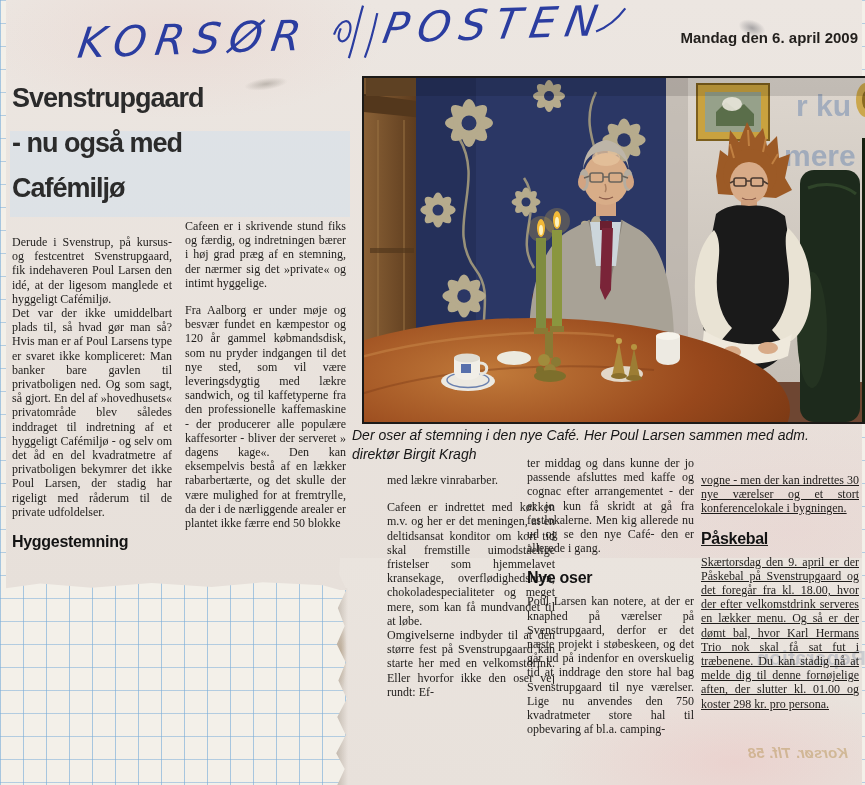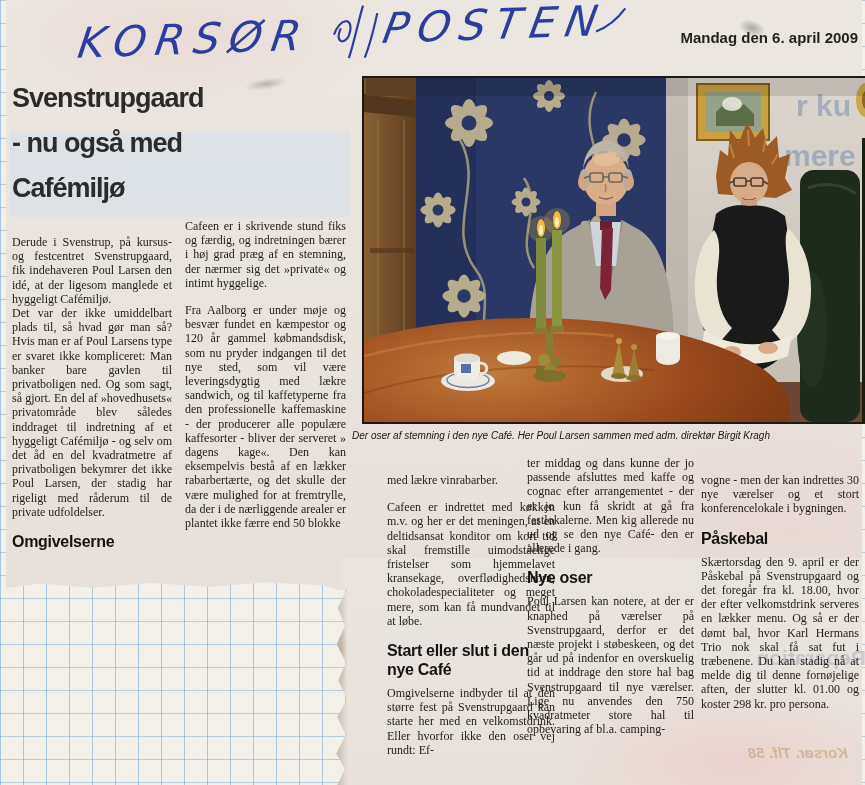--- a/index.html
+++ b/index.html
@@ -62,29 +62,29 @@
   .col p { margin:0; }
   .col p.gap { margin-bottom:13px; }
   .col h3 {
     font-family:"Liberation Sans", sans-serif; font-size:16px; line-height:19px;
     margin:13px 0 7px 0; color:#131313; text-align:left; letter-spacing:-0.3px;
   }
   .col1 { left:12px;  top:235px; width:160px; height:368px; }
   .col2 { left:185px; top:219px; width:161px; height:368px; }
   .col3 { left:352px; top:473px; width:168px; height:312px;margin-left:35px; }
   .col4 { left:527px; top:456px; width:167px; height:312px; }
-  .col5 { left:701px; top:473px; width:158px; height:312px; }
+  .col5 { left:701px; top:473px; width:158px; height:312px;text-decoration:underline; }
 
   .photo-frame {
     position:absolute; left:362px; top:76px; width:509px; height:344px;
     border:2px solid #1c1a18; background:#cfc8c1;text-align:center;
   }
   .caption {
     position:absolute; left:352px; top:426px; width:508px;
-    font-size:10px; font-style:italic; line-height:19px; color:#161616;
+    font-size:14px; font-style:italic; line-height:19px; color:#161616;
   }
   .ghost { position:absolute; pointer-events:none; filter:blur(0.5px); }
   .ghost-reparation {
     left:762px; top:646px; width:104px; font-size:21px; font-weight:bold;
     color:#7a88a0; opacity:.32; transform:scaleX(-1); z-index:4;
     font-family:"Liberation Sans", sans-serif;
   }
   .ghost-tlf {
     left:698px; top:744px; width:150px; font-size:15px; font-weight:bold; font-style:italic;
     color:#b08a42; opacity:.42; transform:scaleX(-1); z-index:4;
@@ -131,21 +131,21 @@
 
     <div class="headline">
       <div>Svenstrupgaard</div>
       <div>- nu også med</div>
       <div>Cafémiljø</div>
     </div>
 
     <div class="col col1">
       <p>Derude i Svenstrup, på kursus- og festcentret Svenstrupgaard, fik indehaveren Poul Larsen den idé, at der ligesom manglede et hyggeligt Cafémiljø.</p>
       <p>Det var der ikke umiddelbart plads til, så hvad gør man så? Hvis man er af Poul Larsens type er svaret ikke kompliceret: Man banker bare gavlen til privatboligen ned. Og som sagt, så gjort. En del af »hovedhusets« privatområde blev således inddraget til indretning af et hyggeligt Cafémiljø - og selv om det åd en del kvadratmetre af privatboligen bekymrer det ikke Poul Larsen, der stadig har rigeligt med råderum til de private udfoldelser.</p>
-      <h3>Omgivelserne</h3>
+      <h3>Hyggestemning</h3>
     </div>
     <div class="col col2">
       <p class="gap">Cafeen er i skrivende stund fiks og færdig, og indretningen bærer i høj grad præg af en stemning, der nærmer sig det »private« og intimt hyggelige.</p>
       <p>Fra Aalborg er under møje og besvær fundet en kæmpestor og 120 år gammel købmandsdisk, som nu pryder indgangen til det nye sted, som vil være leveringsdygtig med lækre sandwich, og til kaffetyperne fra den professionelle kaffemaskine - der producerer alle populære kaffesorter - bliver der serveret » dagens kage«. Den kan eksempelvis bestå af en lækker rabarbertærte, og det skulle der være mulighed for at fremtrylle, da der i de nærliggende arealer er plantet ikke færre end 50 blokke</p>
     </div>
 
     <div class="photo-frame">
       <svg width="509" height="344" viewBox="0 0 509 344">
         <defs>
           <radialGradient id="tableG" cx="42%" cy="30%" r="75%">
@@ -333,21 +333,20 @@
 
         <rect x="0" y="0" width="509" height="18" fill="#000" opacity="0.12"></rect>
       </svg>
     </div>
 
     <div class="caption">Der oser af stemning i den nye Café. Her Poul Larsen sammen med adm. direktør Birgit Kragh</div>
 
     <div class="col col3">
       <p class="gap">med lækre vinrabarber.</p>
       <p>Cafeen er indrettet med køkken m.v. og her er det meningen, at en deltidsansat konditor om kort tid skal fremstille uimodståelige fristelser som hjemmelavet kransekage, overflødighedshorn, chokoladespecialiteter og meget mere, som kan få mundvandet til at løbe.</p>
-      <h3>Start eller slut i den nye Café</h3>
       <p>Omgivelserne indbyder til at den større fest på Svenstrupgaard kan starte her med en velkomstdrink. Eller hvorfor ikke den oser vej rundt: Ef-</p>
     </div>
     <div class="col col4">
       <p>ter middag og dans kunne der jo passende afsluttes med kaffe og cognac efter arrangementet - der er jo kun få skridt at gå fra festlokalerne. Men kig allerede nu ud og se den nye Café- den er allerede i gang.</p>
       <h3>Nye oser</h3>
       <p>Poul Larsen kan notere, at der er knaphed på værelser på Svenstrupgaard, derfor er det næste projekt i støbeskeen, og det går ud på indenfor en overskuelig tid at inddrage den store hal bag Svenstrupgaard til nye værelser. Lige nu anvendes den 750 kvadratmeter store hal til opbevaring af bl.a. camping-</p>
     </div>
     <div class="col col5">
       <p>vogne - men der kan indrettes 30 nye værelser og et stort konferencelokale i bygningen.</p>
       <h3>Påskebal</h3>

